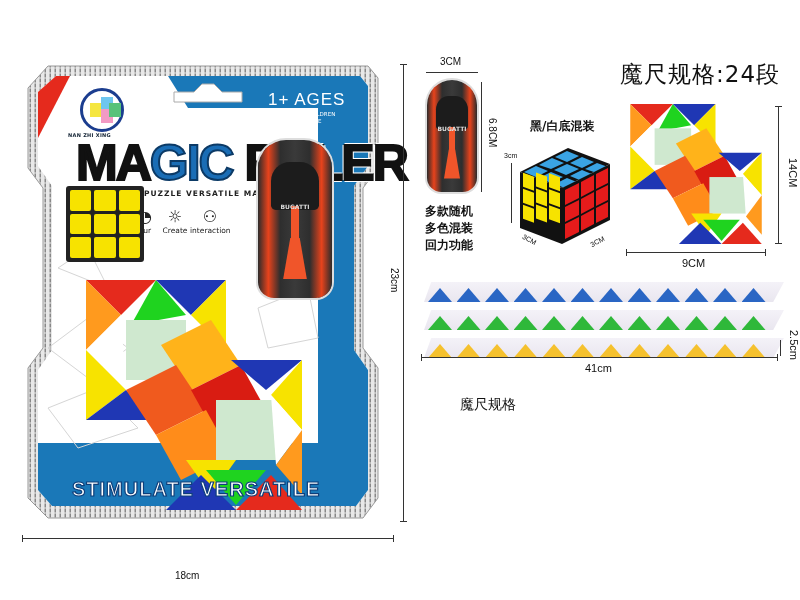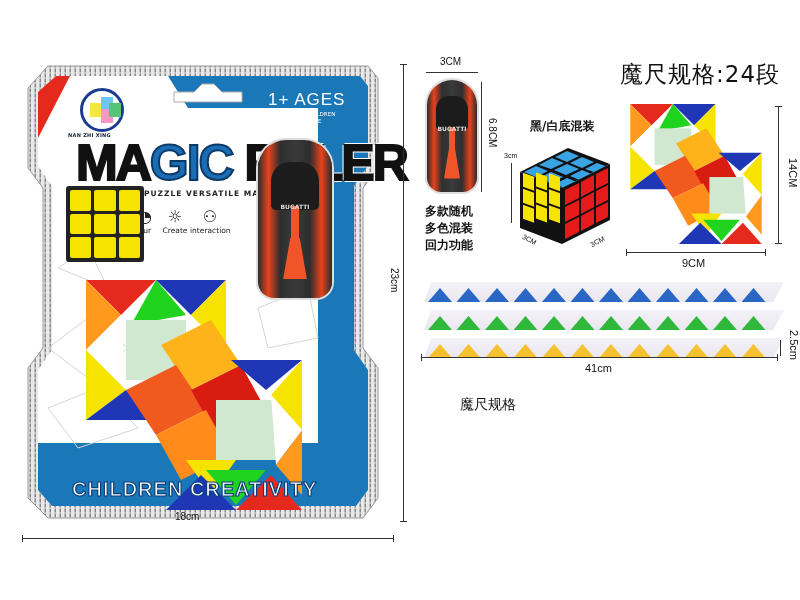--- a/index.html
+++ b/index.html
@@ -162,26 +162,26 @@
   <polygon points="145,80 216,80 180,110" fill="#1f37b4"></polygon>
   <polygon points="216,80 216,150 185,115" fill="#f7e300"></polygon>
   <polygon points="216,150 185,115 190,185" fill="#ffffff"></polygon>
   <polygon points="216,150 216,215 190,185" fill="#ff9a1e"></polygon>
   <polygon points="100,180 150,180 125,215" fill="#f7e300"></polygon>
   <polygon points="120,190 180,190 150,225" fill="#1fd31f"></polygon>
   <polygon points="80,230 150,230 115,195" fill="#1f37b4"></polygon>
   <polygon points="150,230 216,230 185,195" fill="#e52a1d"></polygon>
 </svg>
 
-<div class="abs bottom-banner">CHILDREN CREATIVITY</div>
+<div class="abs bottom-banner">STIMULATE VERSATILE</div>
 
 <div class="hline" style="left:22px;top:538px;width:372px;"></div>
 <div class="tick-v" style="left:22px;top:535px;"></div>
 <div class="tick-v" style="left:393px;top:535px;"></div>
-<div class="abs dim-label" style="left:175px;top:511px;">18cm</div>
+<div class="abs dim-label" style="left:175px;top:570px;">18cm</div>
 
 <div class="vline" style="left:403px;top:64px;height:458px;"></div>
 <div class="tick-h" style="left:400px;top:64px;"></div>
 <div class="tick-h" style="left:400px;top:521px;"></div>
 <div class="abs dim-label" style="left:400px;top:268px;transform:rotate(90deg);transform-origin:left top;">23cm</div>
 
 <div class="abs spec-title">魔尺规格:24段</div>
 
 <div class="abs dim-label" style="left:440px;top:56px;">3CM</div>
 <div class="hline" style="left:426px;top:72px;width:52px;"></div>

